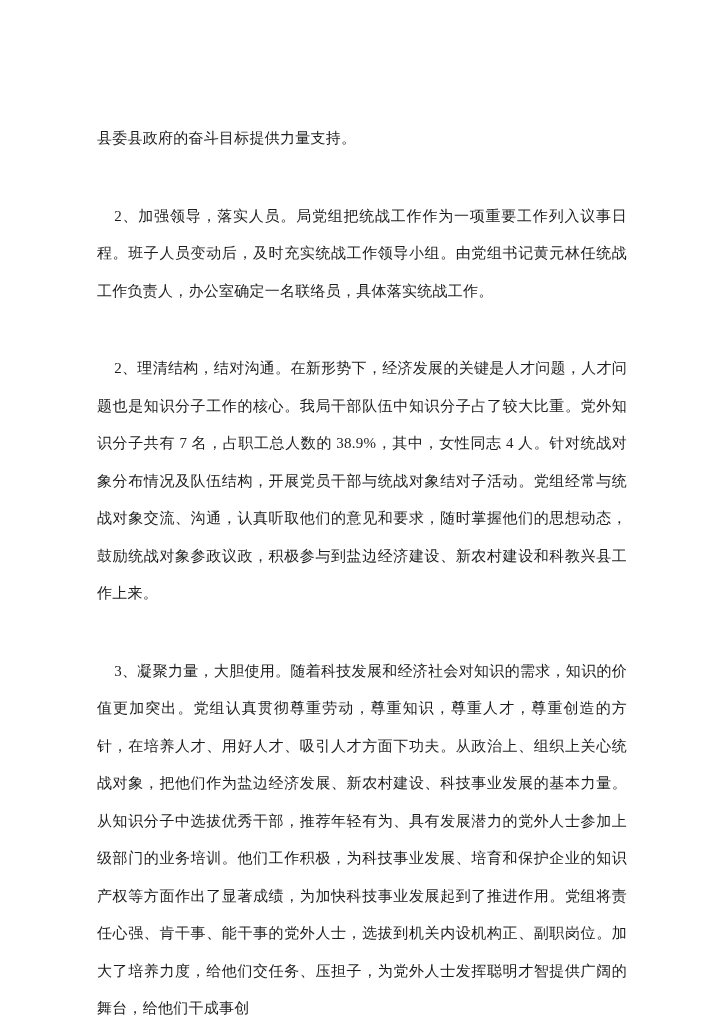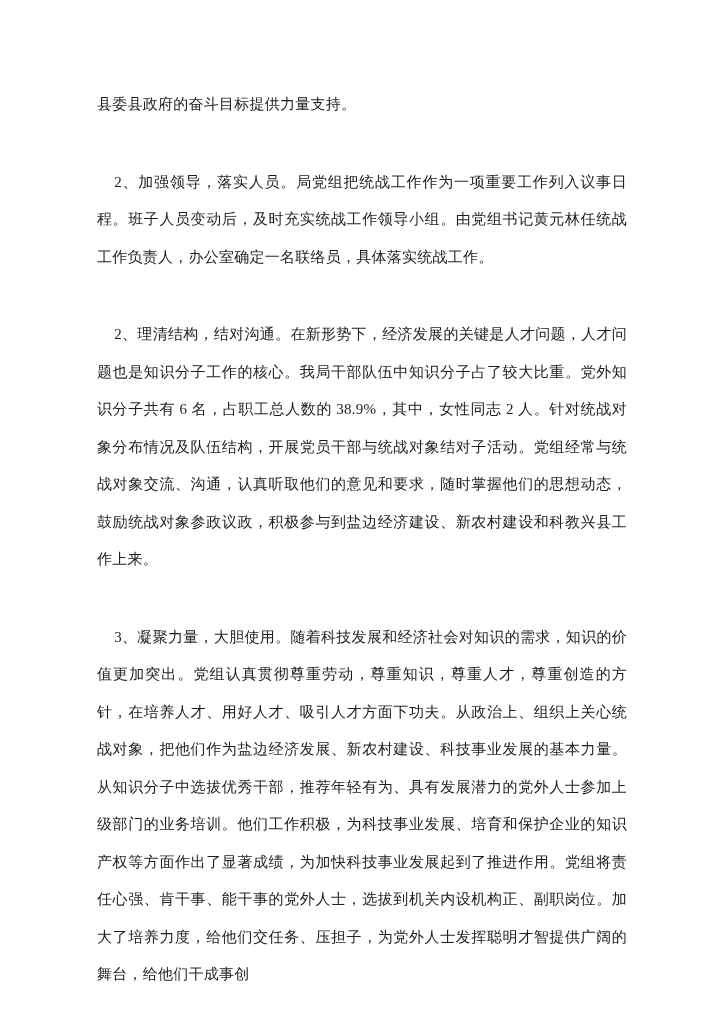--- a/index.html
+++ b/index.html
@@ -7,21 +7,21 @@
     padding: 0;
     background: #ffffff;
   }
   .page {
     position: relative;
     width: 721px;
     height: 1020px;
     background: #ffffff;
     overflow: hidden;
     box-sizing: border-box;
-    padding: 86px 94px 0 97px;
+    padding: 120px 94px 0 97px;
   }
   .doc-body {
     width: 530px;
   }
   .para {
     font-family: "Liberation Serif", "DejaVu Serif", serif;
     font-size: 15px;
     line-height: 37.5px;
     letter-spacing: 0.25px;
     color: #1d1d1d;
@@ -34,16 +34,16 @@
     text-indent: 1.15em;
   }
 </style>
 </head>
 <body>
 
 <div class="page">
   <div class="doc-body" id="doc-body">
       <p class="para">县委县政府的奋斗目标提供力量支持。</p>
       <p class="para indented">2、加强领导，落实人员。局党组把统战工作作为一项重要工作列入议事日程。班子人员变动后，及时充实统战工作领导小组。由党组书记黄元林任统战工作负责人，办公室确定一名联络员，具体落实统战工作。</p>
-      <p class="para indented">2、理清结构，结对沟通。在新形势下，经济发展的关键是人才问题，人才问题也是知识分子工作的核心。我局干部队伍中知识分子占了较大比重。党外知识分子共有 6 名，占职工总人数的 38.9%，其中，女性同志 2 人。针对统战对象分布情况及队伍结构，开展党员干部与统战对象结对子活动。党组经常与统战对象交流、沟通，认真听取他们的意见和要求，随时掌握他们的思想动态，鼓励统战对象参政议政，积极参与到盐边经济建设、新农村建设和科教兴县工作上来。</p>
+      <p class="para indented">2、理清结构，结对沟通。在新形势下，经济发展的关键是人才问题，人才问题也是知识分子工作的核心。我局干部队伍中知识分子占了较大比重。党外知识分子共有 7 名，占职工总人数的 38.9%，其中，女性同志 4 人。针对统战对象分布情况及队伍结构，开展党员干部与统战对象结对子活动。党组经常与统战对象交流、沟通，认真听取他们的意见和要求，随时掌握他们的思想动态，鼓励统战对象参政议政，积极参与到盐边经济建设、新农村建设和科教兴县工作上来。</p>
       <p class="para indented">3、凝聚力量，大胆使用。随着科技发展和经济社会对知识的需求，知识的价值更加突出。党组认真贯彻尊重劳动，尊重知识，尊重人才，尊重创造的方针，在培养人才、用好人才、吸引人才方面下功夫。从政治上、组织上关心统战对象，把他们作为盐边经济发展、新农村建设、科技事业发展的基本力量。从知识分子中选拔优秀干部，推荐年轻有为、具有发展潜力的党外人士参加上级部门的业务培训。他们工作积极，为科技事业发展、培育和保护企业的知识产权等方面作出了显著成绩，为加快科技事业发展起到了推进作用。党组将责任心强、肯干事、能干事的党外人士，选拔到机关内设机构正、副职岗位。加大了培养力度，给他们交任务、压担子，为党外人士发挥聪明才智提供广阔的舞台，给他们干成事创</p>
     </div>
 </div>
 
 </body></html>

